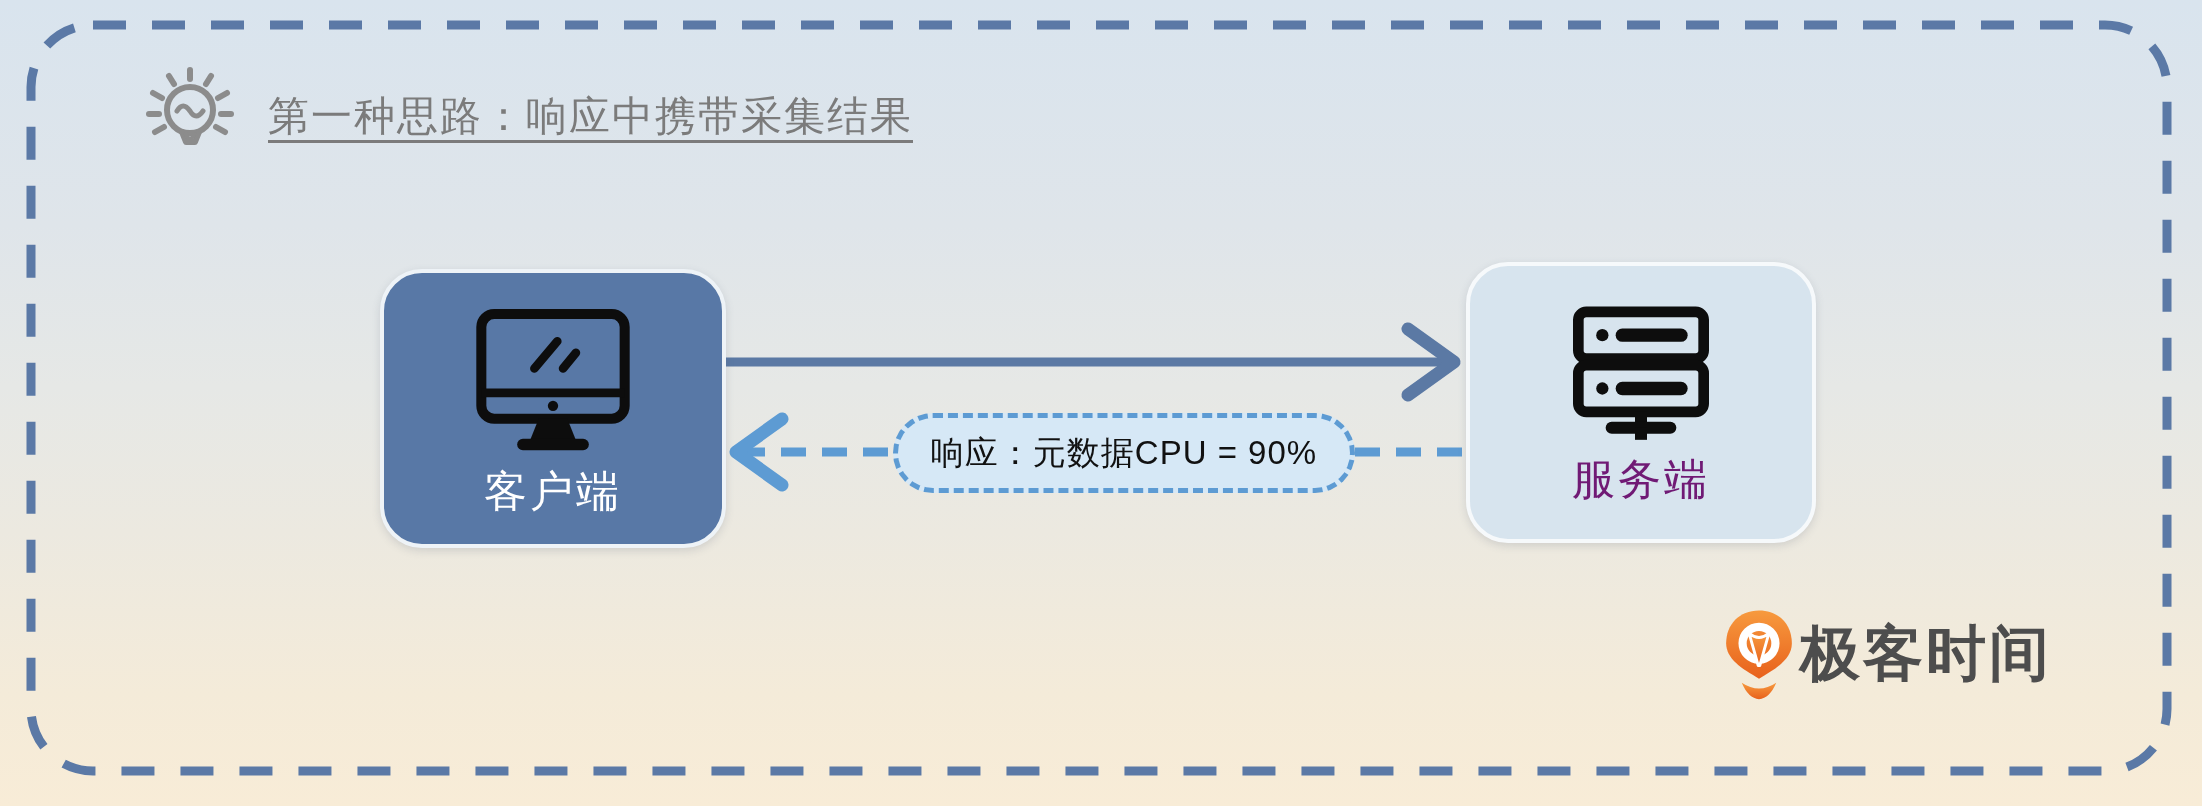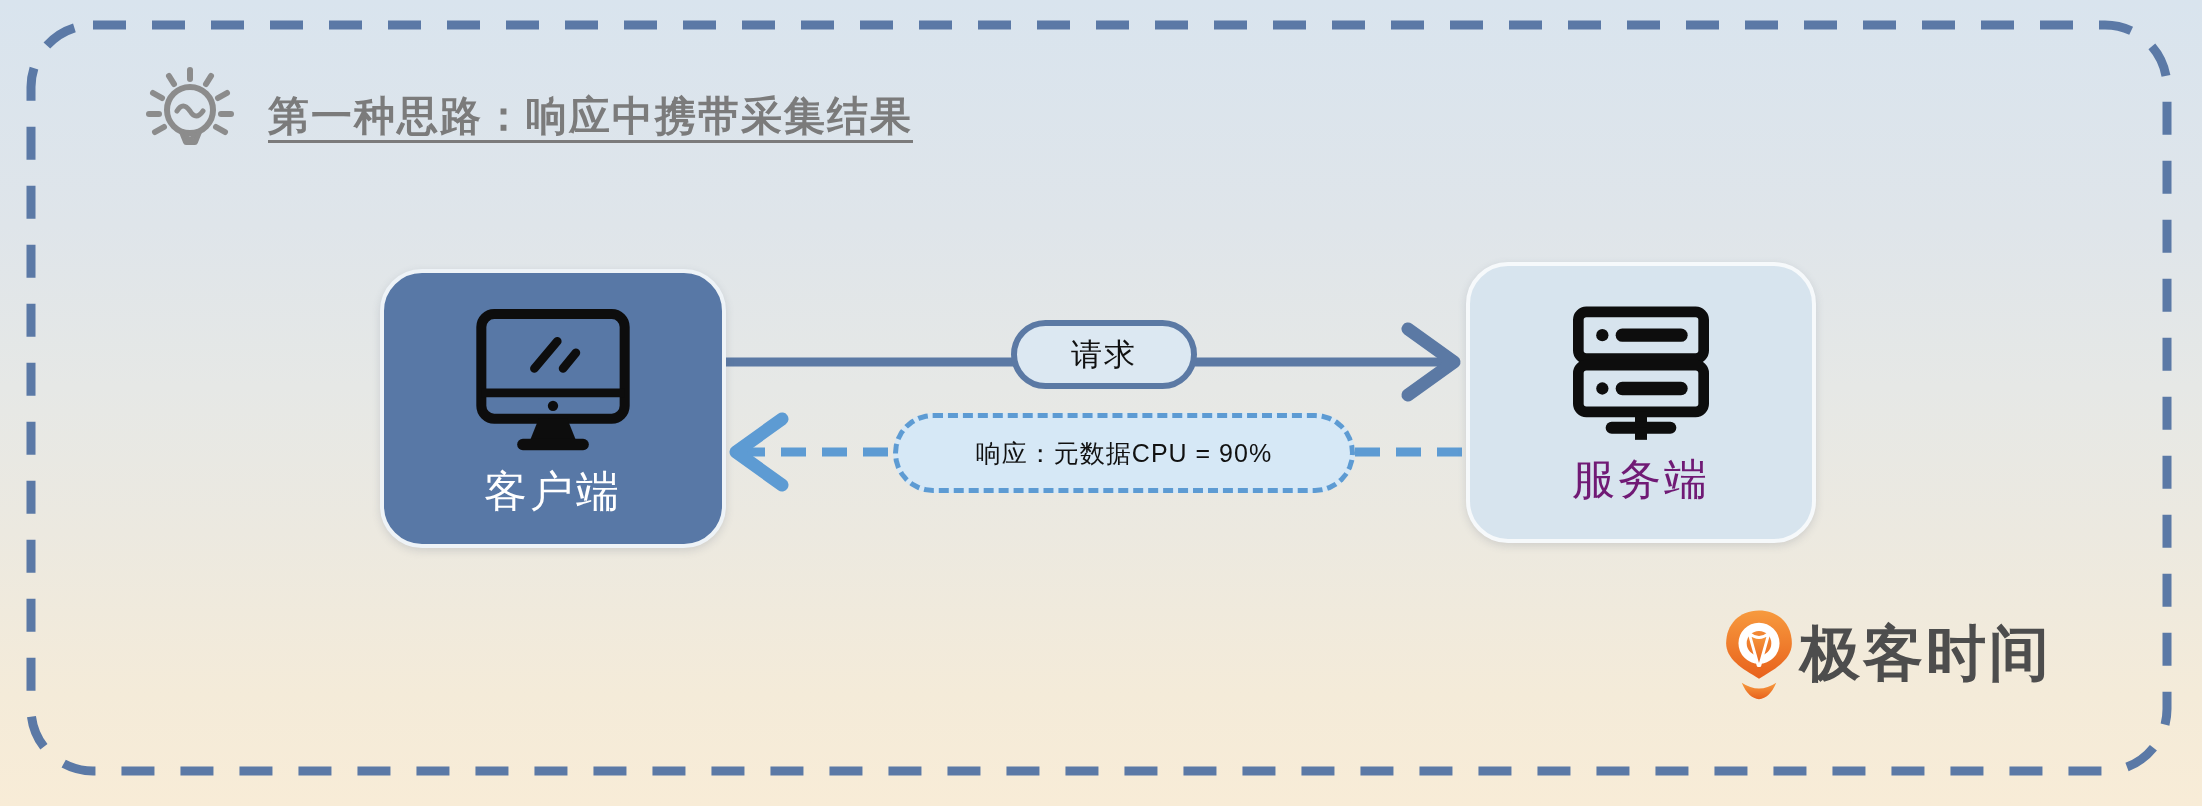--- a/index.html
+++ b/index.html
@@ -8,21 +8,21 @@
     width:2202px;height:806px;
     overflow:hidden;
     font-family:"Liberation Sans","DejaVu Sans",sans-serif;
     background:linear-gradient(180deg,#d9e4ee 0%,#dfe5ea 28%,#e6e8e6 48%,#ece9e0 66%,#f4ebd9 86%,#f8ecd7 100%);
   }
   .layer{position:absolute;left:0;top:0;width:2202px;height:806px;pointer-events:none;}
 
   
   .title-row{
     position:absolute;left:138px;top:64px;
-    display:flex;align-items:center;gap:26px;font-weight:bold;
+    display:flex;align-items:center;gap:26px;
   }
   .bulb{width:104px;height:104px;flex:0 0 auto;}
   .title-text{
     font-size:41px;color:#7b7b7b;letter-spacing:2px;
     text-decoration:underline;text-underline-offset:10px;text-decoration-thickness:2.5px;
     white-space:nowrap;
   }
 
   
   .node{
@@ -47,21 +47,21 @@
   .pill{
     position:absolute;display:flex;align-items:center;justify-content:center;
     box-sizing:border-box;white-space:nowrap;color:#111111;
   }
   .pill-request{
     left:1011px;top:320px;width:186px;height:69px;border-radius:35px;
     background:#dce8f2;border:6px solid #5b79a4;font-size:31px;letter-spacing:2px;
   }
   .pill-response{
     left:893px;top:413px;width:462px;height:80px;border-radius:40px;
-    background:#d6e8f6;border:5px dashed #5d9bd3;font-size:25px;letter-spacing:1px;
+    background:#d6e8f6;border:5px dashed #5d9bd3;font-size:33px;letter-spacing:1px;
   }
 
   
   .brand{
     position:absolute;left:1722px;top:608px;
     display:flex;align-items:center;gap:4px;
   }
   .brand-pin{width:74px;height:92px;flex:0 0 auto;}
   .brand-name{
     font-size:60px;font-weight:600;color:#4d4d4d;letter-spacing:3px;line-height:1;white-space:nowrap;
@@ -135,23 +135,20 @@
         <line x1="60" y1="80" x2="60" y2="90" stroke-width="9"></line>
         <line x1="38" y1="92" x2="82" y2="92" stroke-width="9" stroke-linecap="round"></line>
         <line x1="60" y1="92" x2="60" y2="101" stroke-width="9"></line>
       </g>
       <circle cx="31" cy="22.5" r="4.6" fill="#0d0d0d"></circle>
       <circle cx="31" cy="62.5" r="4.6" fill="#0d0d0d"></circle>
     </svg>
     <div class="node-label">服务端</div>
   </div>
 
-  <div class="pill pill-request">
-    <span>请求</span>
-  </div>
   <div class="pill pill-response">
     <span>响应：元数据CPU = 90%</span>
   </div>
 
   <div class="brand">
     <svg class="brand-pin" viewBox="0 0 90 112" aria-hidden="true">
       <defs>
         <linearGradient id="og" x1="0" y1="0" x2="0" y2="1">
           <stop offset="0" stop-color="#f79a3e"></stop>
           <stop offset="1" stop-color="#e8611c"></stop>

